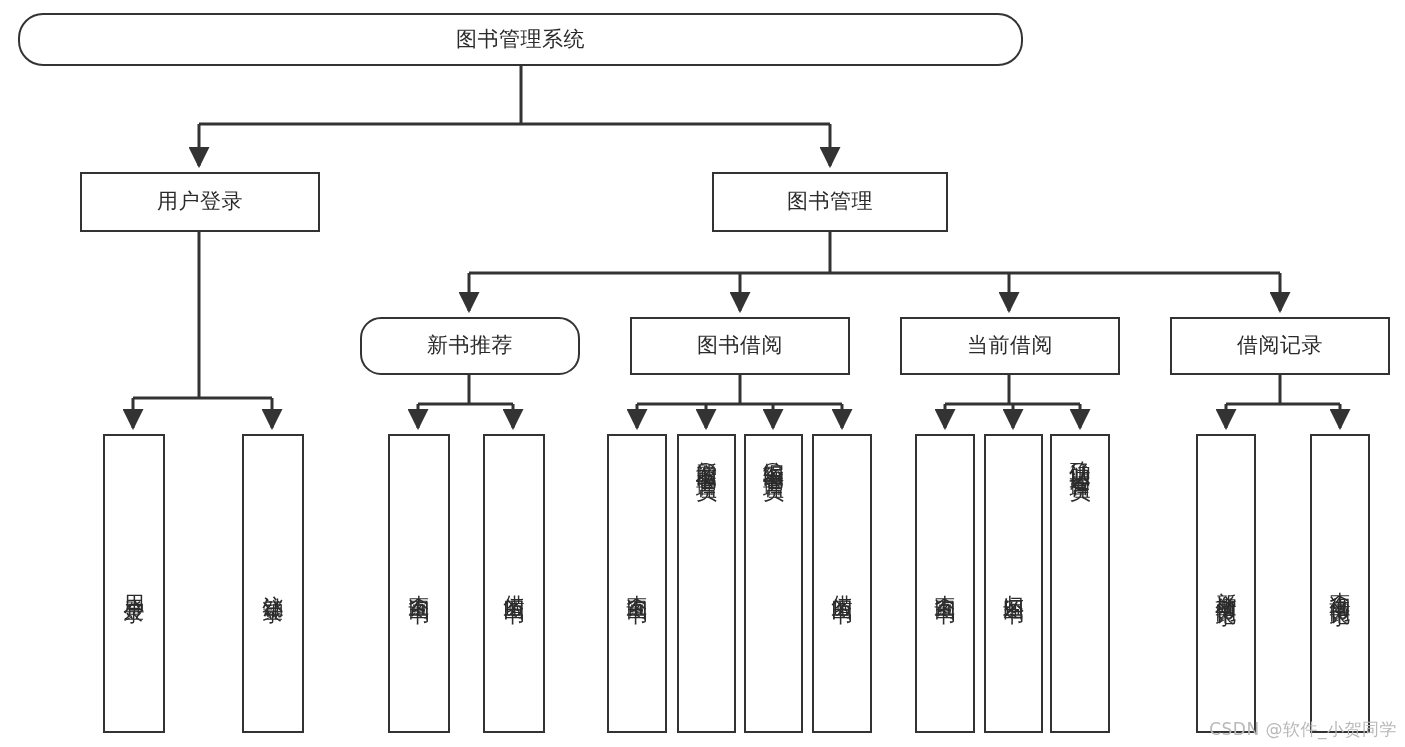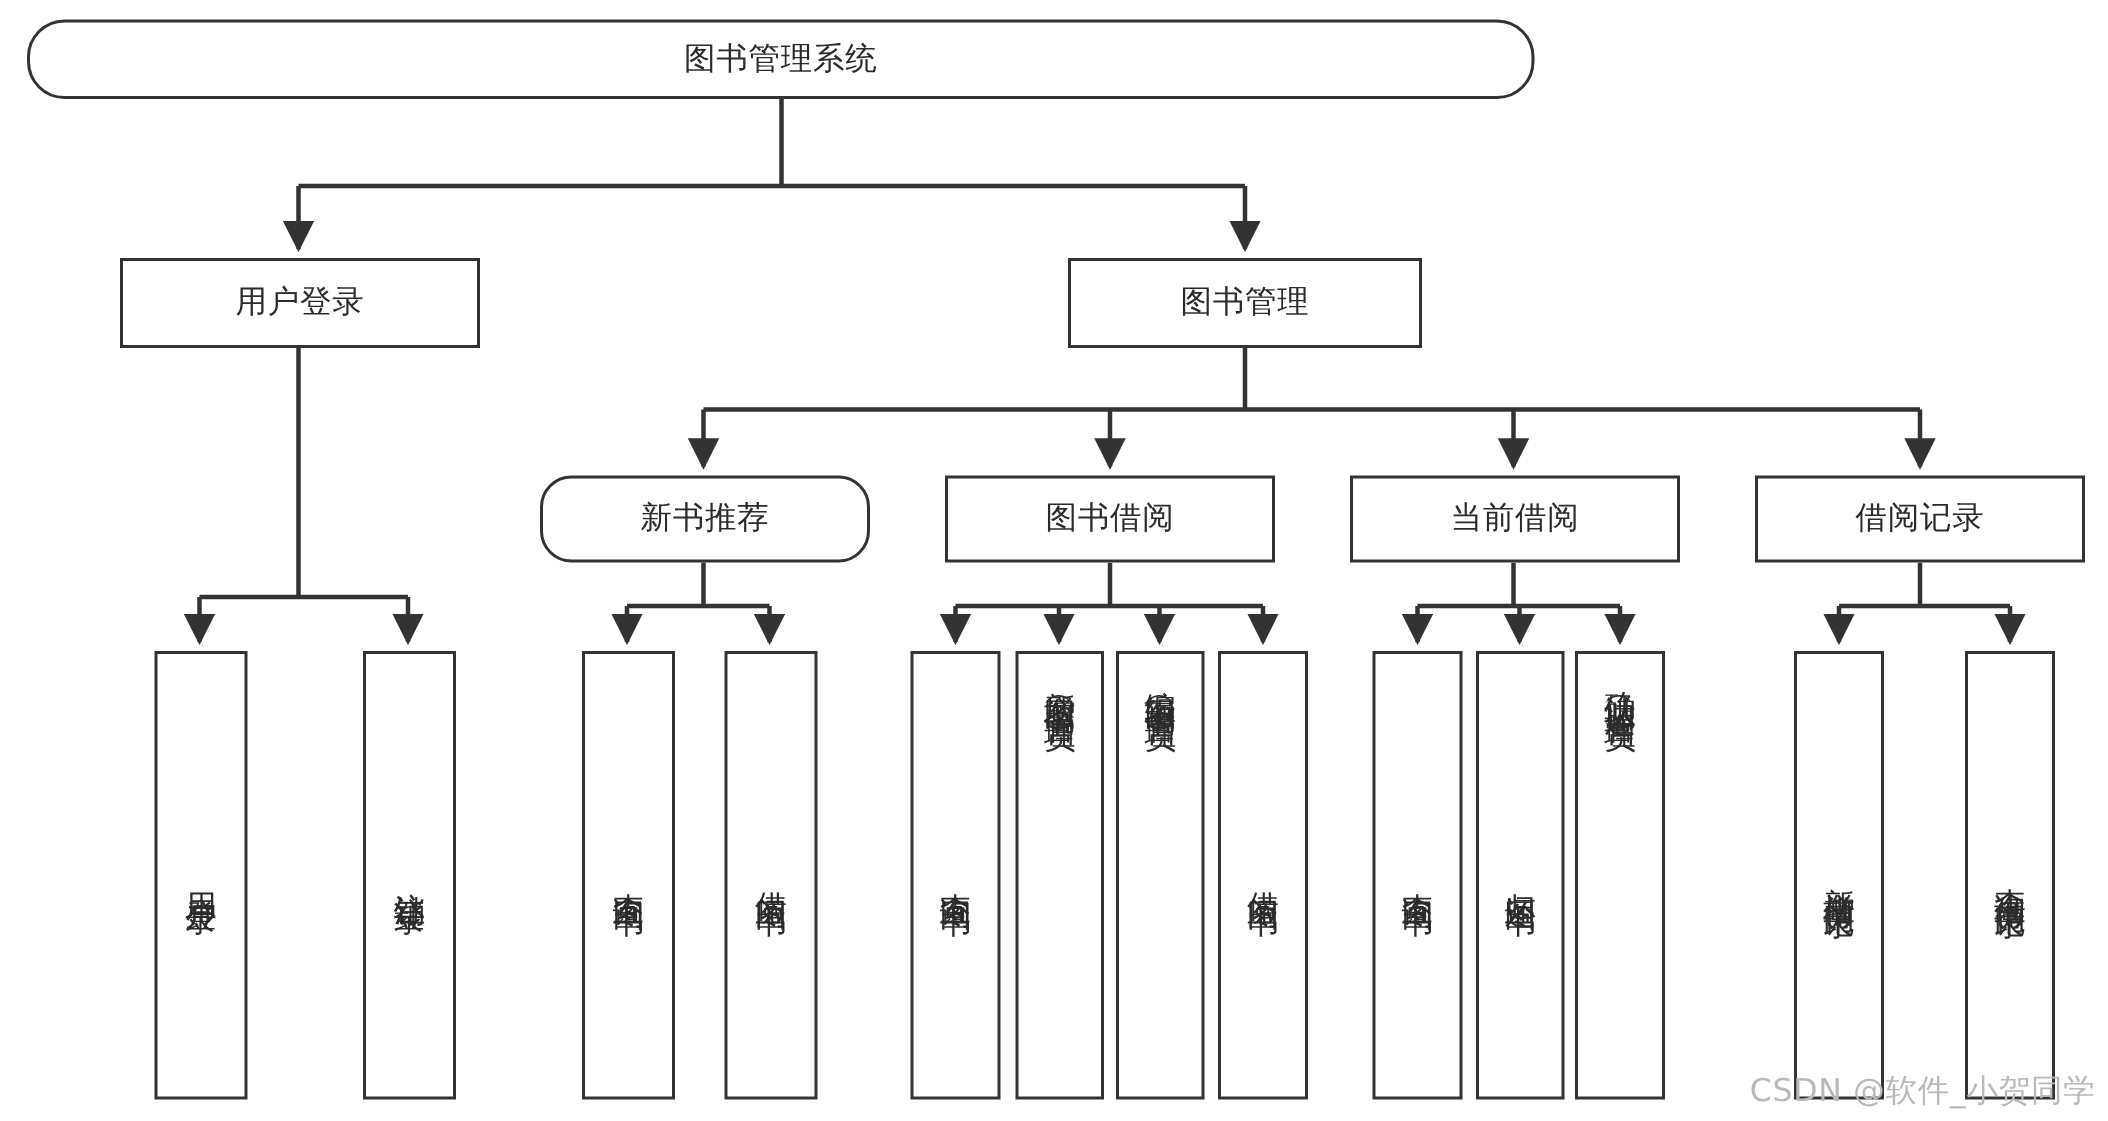--- a/index.html
+++ b/index.html
@@ -60,21 +60,21 @@
     padding-top: 8px;
   }
   .leaf-box.centered {
     align-items: center;
     padding-top: 0;
   }
   .watermark {
     position: absolute;
     right: 8px;
     bottom: 6px;
-    font-size: 21px;
+    font-size: 17px;
     color: #b9b9b9;
     white-space: nowrap;
     letter-spacing: 0.5px;
   }
 </style>
 </head>
 <body>
 
 <div id="canvas">
 

